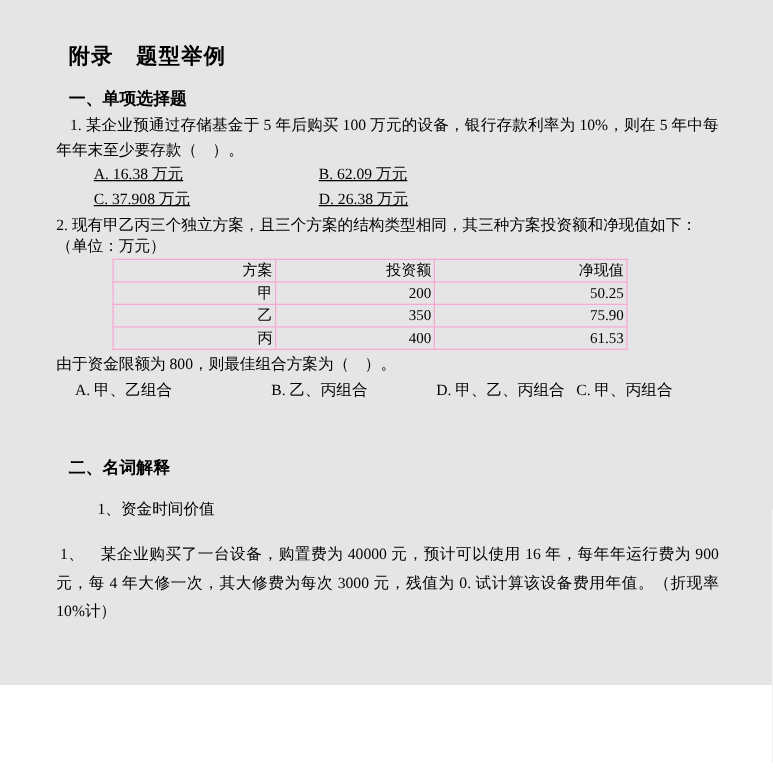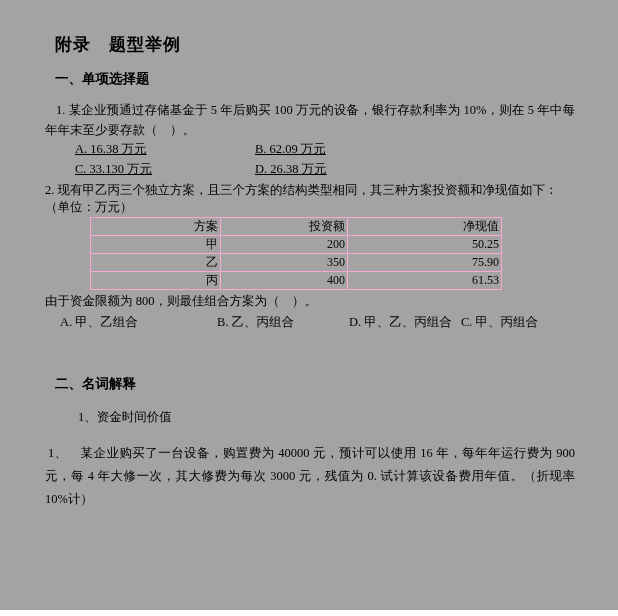--- a/index.html
+++ b/index.html
@@ -1,19 +1,19 @@
 <!DOCTYPE html>
 <html><head>
 <meta charset="utf-8">
 <style>
   html, body { margin:0; padding:0; background:#ffffff; }
   .page {
     position:relative;
-    width:618px; height:610px;
-    background:#a3a3a3;
+    width:618px; height:548px;
+    background:#e5e5e5;
     color:#1a1a1a;
     font-family:"Liberation Serif","DejaVu Serif",serif;
     overflow:hidden;
     box-sizing:border-box;
     padding:33px 43px 0 45px;
   }
   .doc-title {
     margin:0 0 0 10px;
     font-size:17px;
     font-weight:700;
@@ -31,21 +31,21 @@
   #heading-choice { margin-top:14px; }
   #heading-terms  { margin-top:45px; }
   #heading-calc   { margin-top:47px; }
   .q-text {
     margin:0;
     font-size:12.5px;
     line-height:19.5px;
     text-align:justify;
     color:#000;
   }
-  .q1-text { margin-top:13px; text-indent:11px; }
+  .q1-text { margin-top:3px; text-indent:11px; }
   .opts-2col { padding-left:30px; font-size:12.5px; line-height:19.5px; color:#000; }
   .opts-2col .opt { display:inline-block; width:180px;text-decoration:underline; }
   .opts-2col .opt:last-child { width:auto; }
   .q2-text { line-height:17px; margin-top:3px; }
   .unit-note { margin:0; font-size:12.5px; line-height:16px; color:#000; }
   table.schemes {
     border-collapse:collapse;
     margin:2px 0 0 45px;
     table-layout:fixed;
   }
@@ -82,21 +82,21 @@
 
   <h2 class="sec-heading" id="heading-choice">一、单项选择题</h2>
 
   <p class="q-text q1-text">1. 某企业预通过存储基金于 5 年后购买 100 万元的设备，银行存款利率为 10%，则在 5 年中每年年末至少要存款（　）。</p>
 
   <div class="opts-2col">
     <div>
       <span class="opt">A. 16.38 万元</span><span class="opt">B. 62.09 万元</span>
     </div>
     <div>
-      <span class="opt">C. 33.130 万元</span><span class="opt">D. 26.38 万元</span>
+      <span class="opt">C. 37.908 万元</span><span class="opt">D. 26.38 万元</span>
     </div>
   </div>
 
   <p class="q-text q2-text">2. 现有甲乙丙三个独立方案，且三个方案的结构类型相同，其三种方案投资额和净现值如下：</p>
   <p class="unit-note">（单位：万元）</p>
 
   <table class="schemes">
     <tbody>
       <tr>
         <td class="col-a">方案</td>

